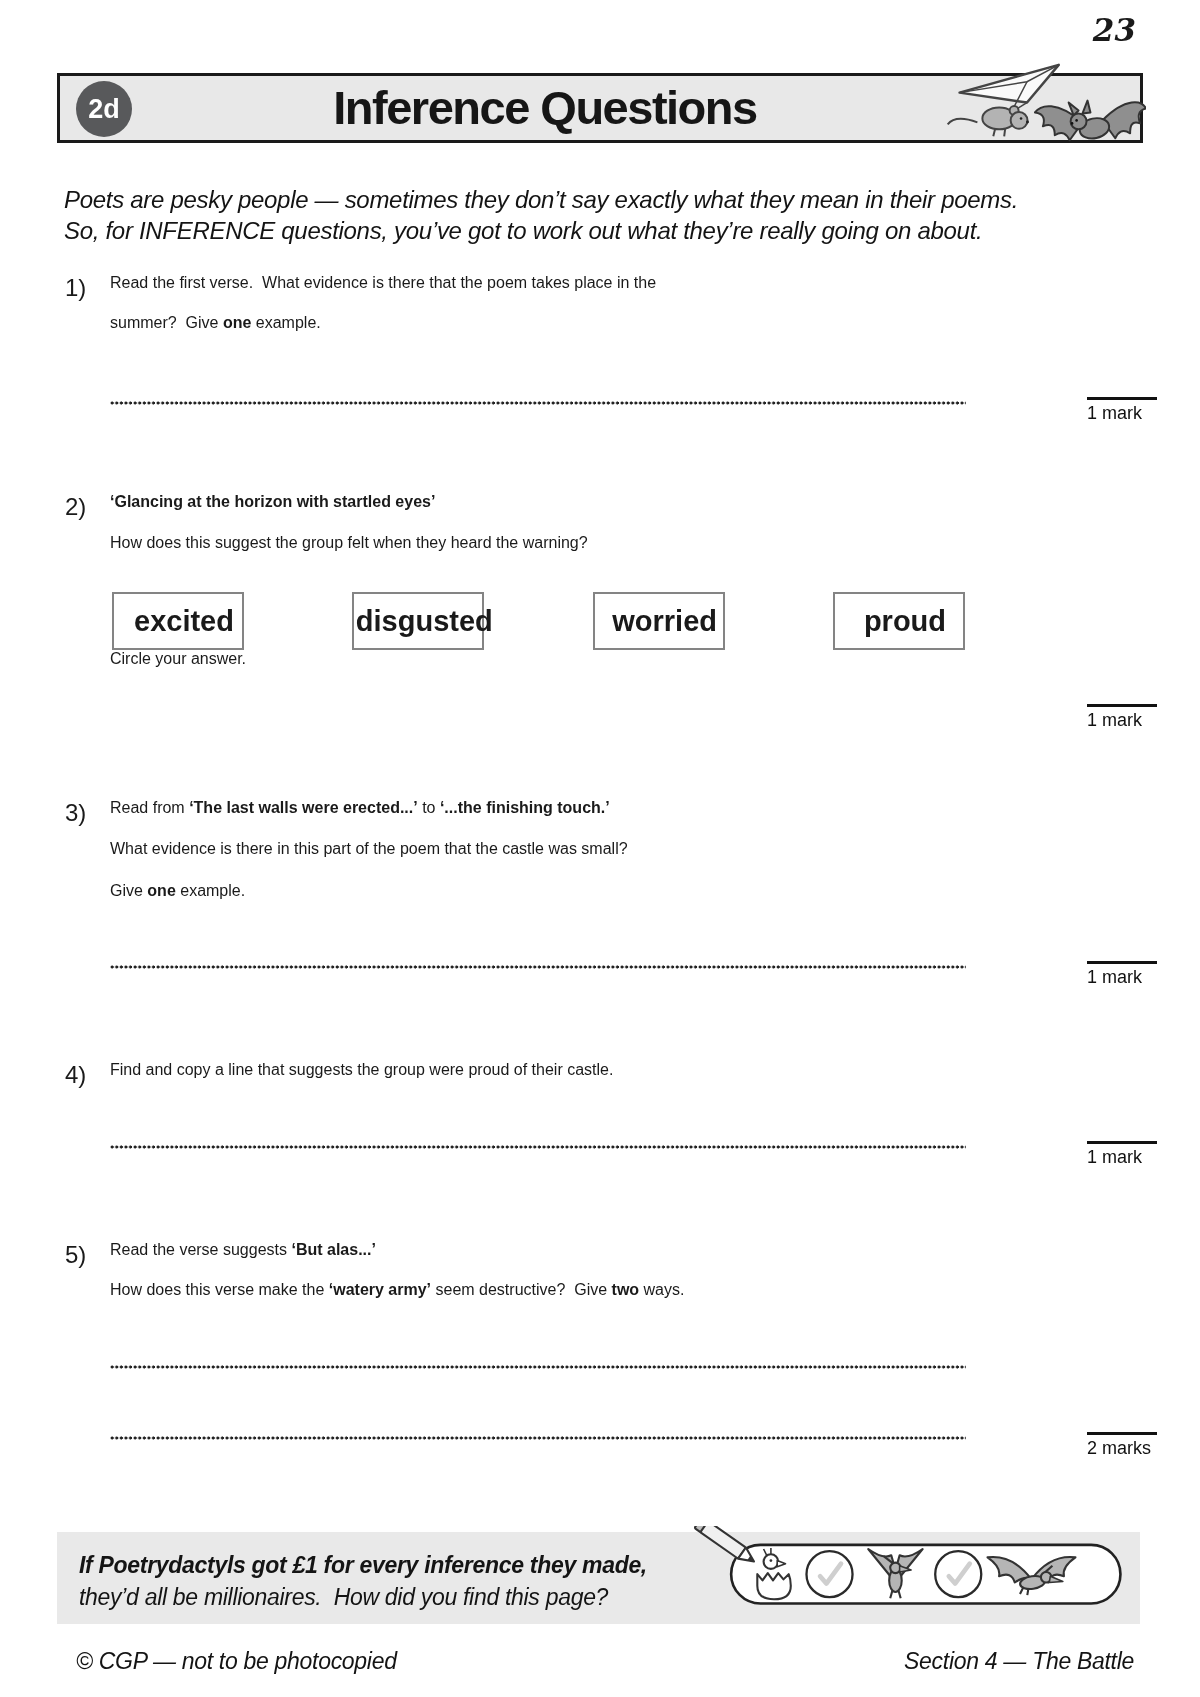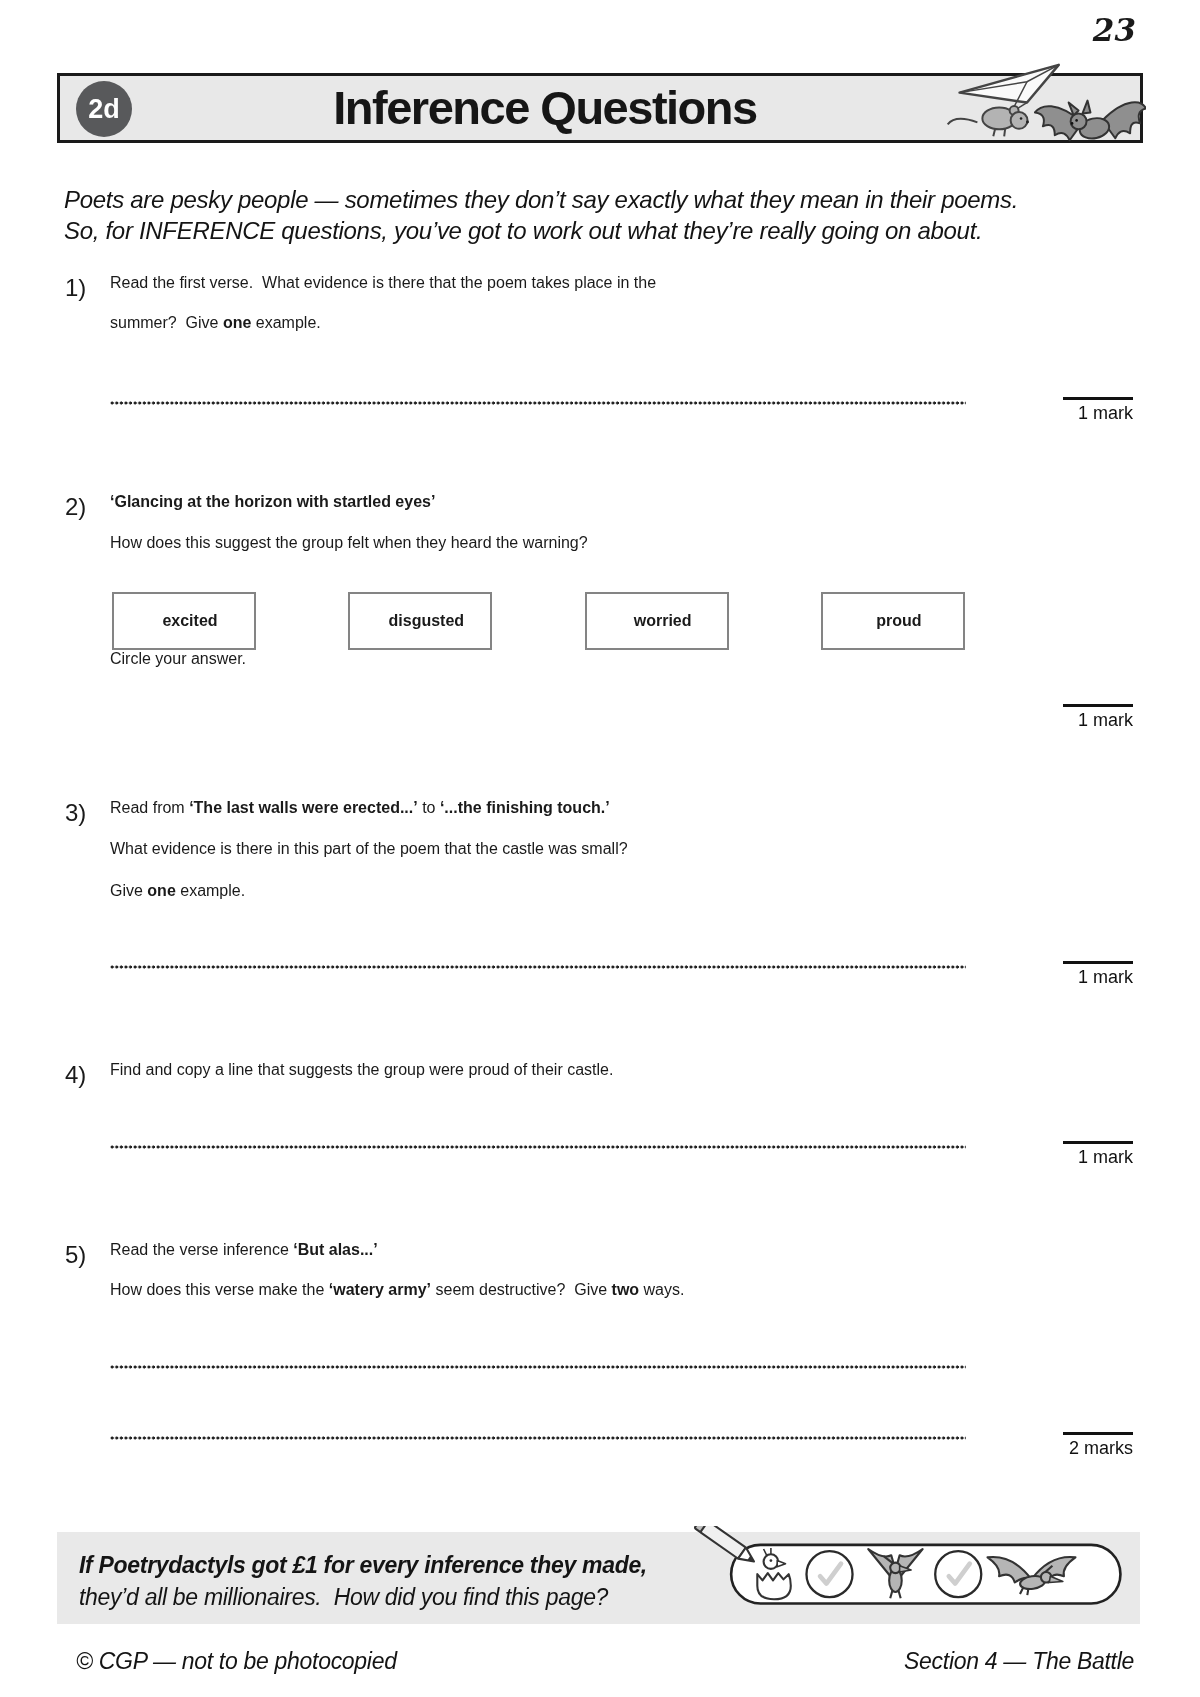--- a/index.html
+++ b/index.html
@@ -33,27 +33,27 @@
   .intro{left:64px;width:1010px;font-style:italic;font-size:24px;letter-spacing:-0.3px;
     white-space:pre-wrap;color:#141414;}
   
   .qnum{left:65px;width:42px;font-size:24px;white-space:pre-wrap;}
   .qline{left:110px;width:900px;font-size:16px;white-space:pre-wrap;}
   .qline b{font-weight:bold;}
   .bold{font-weight:bold;}
   .answer-line{left:110px;width:856px;height:4px;
     background-image:radial-gradient(circle at 2px 2px,#222 1.4px,transparent 1.7px);
     background-size:4.6px 4px;background-repeat:repeat-x;}
-  .mark{left:1063px;width:70px;text-align:right;}
+  .mark{left:1087px;width:70px;text-align:left;}
   .mark-rule{border-top:3px solid #111;height:0;margin-bottom:3px;}
   .mark-label{font-size:18px;color:#111;}
   
   .options-row{left:112px;top:592px;width:853px;display:flex;justify-content:space-between;}
-  .option-box{width:144px;height:58px;border:2px solid var(--box-border);background:#fff;
-    display:flex;align-items:center;justify-content:center;font-weight:bold;font-size:16px;padding-left:12px;}
+  .option-box{width:132px;height:58px;border:2px solid var(--box-border);background:#fff;
+    display:flex;align-items:center;justify-content:center;font-weight:bold;font-size:29px;padding-left:12px;}
   
   .footer-box{left:57px;top:1532px;width:1083px;height:92px;background:var(--footer-bg);}
   .joke{position:absolute;left:22px;font-style:italic;font-size:23px;letter-spacing:-0.3px;
     white-space:pre-wrap;color:#141414;}
   .joke.l1{top:20px;font-weight:bold;}
   .joke.l2{top:52px;}
   .tracker{position:absolute;right:6px;top:-6px;width:452px;height:90px;}
   .check{stroke:var(--check-color);}
   
   .footer-line{top:1648px;font-style:italic;font-size:23px;letter-spacing:-0.3px;color:#141414;}
@@ -142,21 +142,21 @@
 
   <div class="abs qnum" style="top:1061px">4)</div>
   <div class="abs qline" style="top:1061px"><span>Find and copy a line that suggests the group were proud of their castle.</span></div>
   <div class="abs answer-line" style="top:1145px"></div>
   <div class="abs mark" style="top:1141px">
     <div class="mark-rule"></div>
     <div class="mark-label">1 mark</div>
   </div>
 
   <div class="abs qnum" style="top:1241px">5)</div>
-  <div class="abs qline" style="top:1241px"><span>Read the verse inference </span><b>‘But alas...’</b></div>
+  <div class="abs qline" style="top:1241px"><span>Read the verse suggests </span><b>‘But alas...’</b></div>
   <div class="abs qline" style="top:1281px"><span>How does this verse make the </span><b>‘watery army’</b><span> seem destructive?  Give </span><b>two</b><span> ways.</span></div>
   <div class="abs answer-line" style="top:1365px"></div>
   <div class="abs answer-line" style="top:1436px"></div>
   <div class="abs mark" style="top:1432px">
     <div class="mark-rule"></div>
     <div class="mark-label">2 marks</div>
   </div>
 
   <div class="abs footer-box">
     <p class="joke l1">If Poetrydactyls got £1 for every inference they made,</p>

